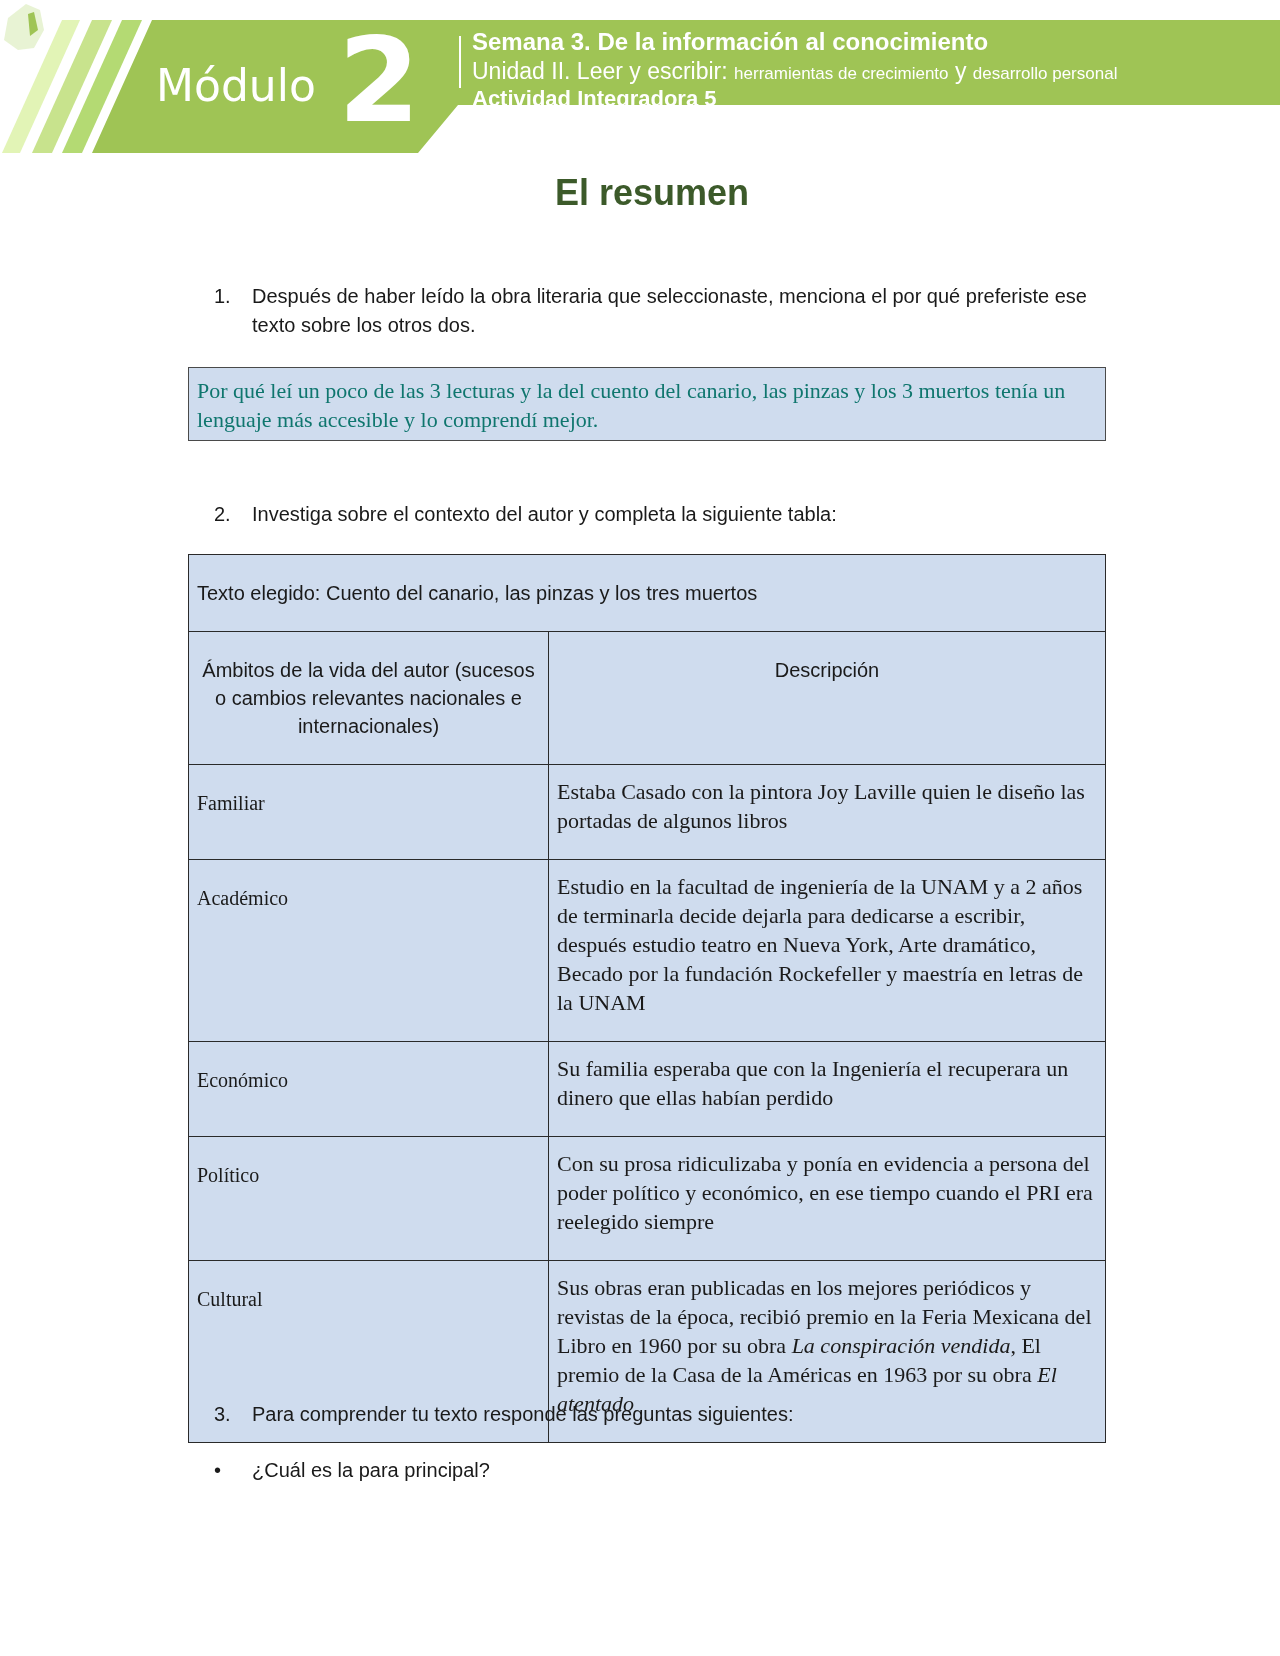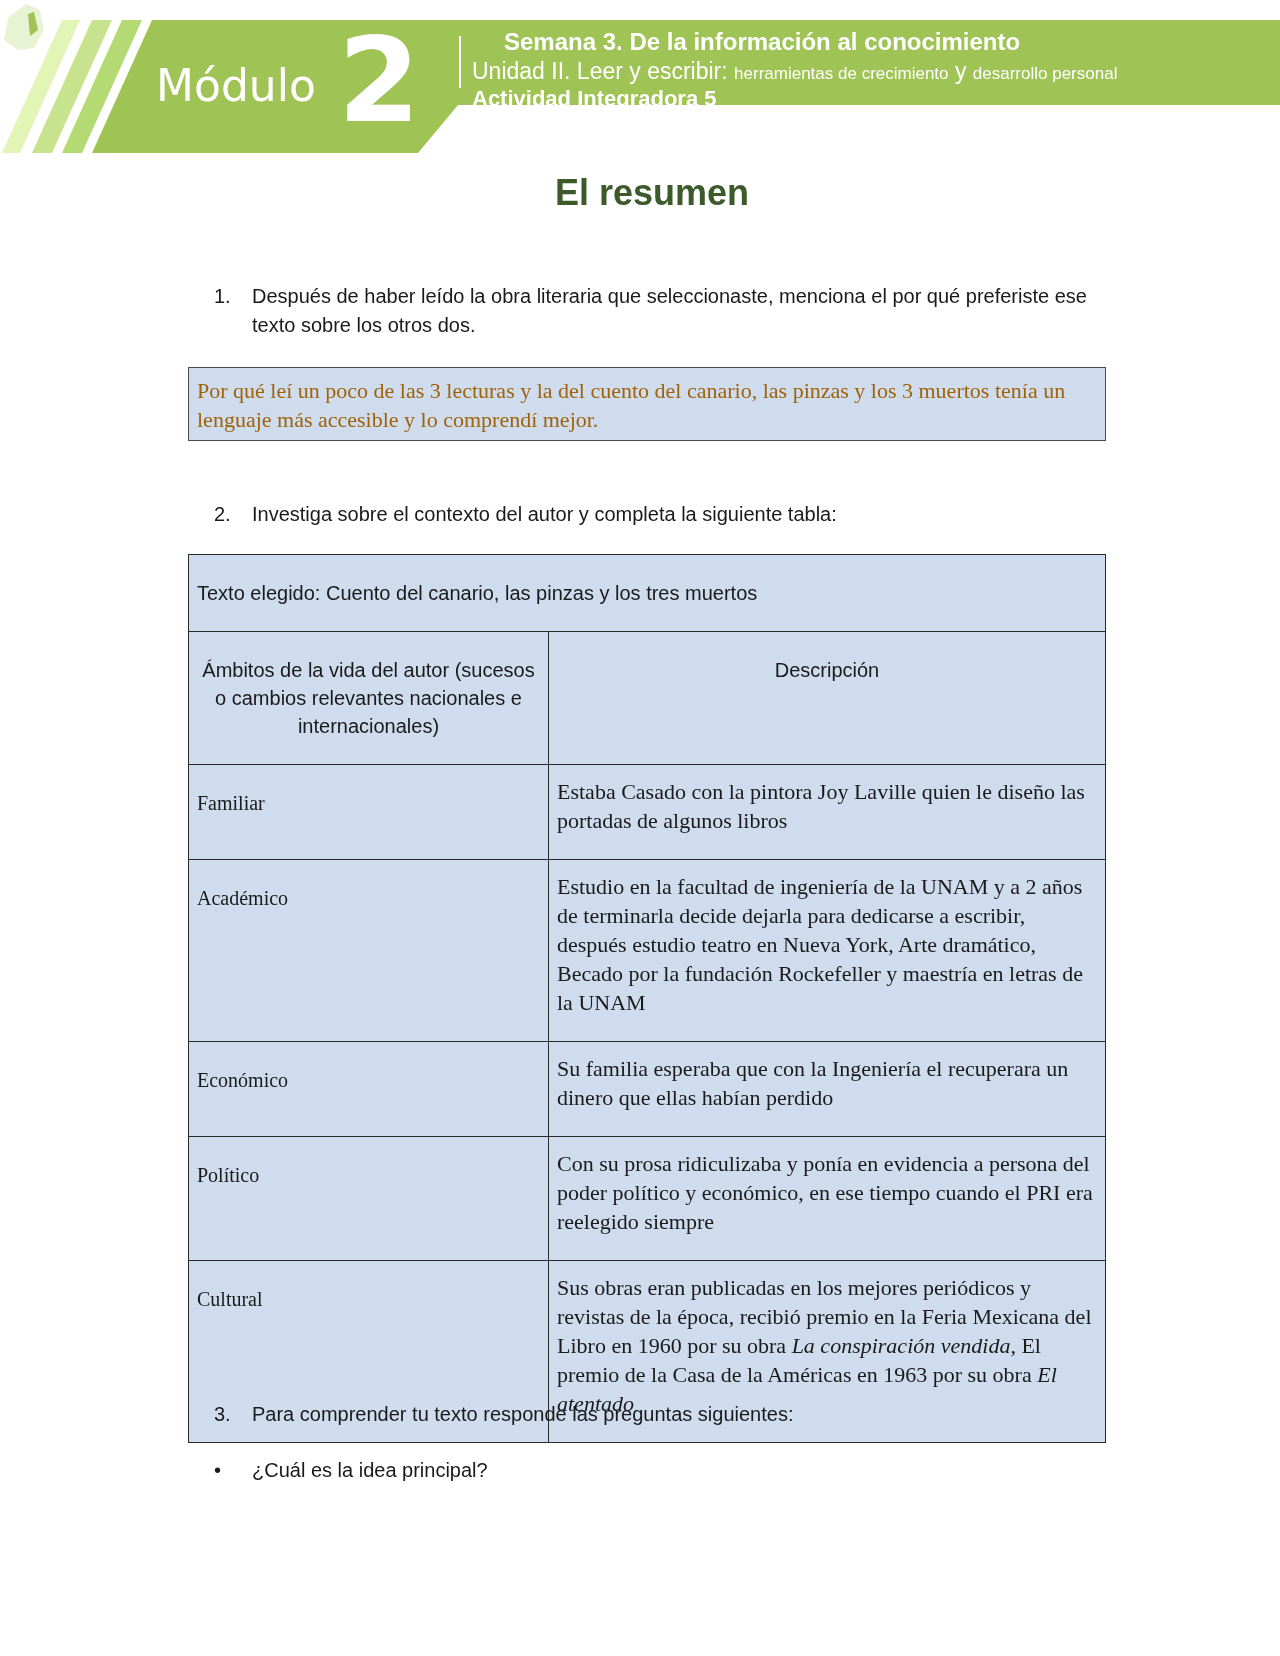--- a/index.html
+++ b/index.html
@@ -7,39 +7,39 @@
          font-family: "Liberation Sans", sans-serif; color: #1a1a1a; }
 
   
   .banner { position: absolute; left: 0; top: 0; width: 1280px; height: 160px; }
   .banner svg { position: absolute; left: 0; top: 0; }
   .modulo-label { position: absolute; left: 156px; top: 60px; font-family: "DejaVu Sans", sans-serif;
                   font-size: 44px; color: #ffffff; letter-spacing: 0px; }
   .modulo-num { position: absolute; left: 338px; top: 20px; font-family: "DejaVu Sans", sans-serif;
                 font-weight: bold; font-size: 118px; line-height: 120px; color: #ffffff; }
   .hdr-divider { position: absolute; left: 459px; top: 36px; width: 2px; height: 52px; background: #ffffff; }
-  .hdr-line1 { position: absolute; left: 472px; top: 28px; font-size: 24px; font-weight: bold; color: #ffffff; white-space: nowrap; margin-left: 32px; }
+  .hdr-line1 { position: absolute; left: 472px; top: 28px; font-size: 24px; font-weight: bold; color: #ffffff; white-space: nowrap; }
   .hdr-line2 { position: absolute; left: 472px; top: 58px; font-size: 23px; color: #ffffff; white-space: nowrap; }
   .hdr-line2 .small { font-size: 17px; }
   .hdr-line3 { position: absolute; left: 472px; top: 86px; font-size: 22px; font-weight: bold; color: #ffffff;
                white-space: nowrap; height: 20px; overflow: hidden; }
   .logo { position: absolute; left: 1160px; top: 40px; width: 64px; height: 52px; }
 
   
   .page-title { position: absolute; left: 12px; width: 1280px; top: 172px; text-align: center;
                 font-size: 36px; font-weight: bold; color: #3c5a2a; }
 
   
   .q { position: absolute; left: 214px; font-family: "Liberation Sans", sans-serif; font-size: 20px; line-height: 29px; color: #1a1a1a; }
   .q .num { position: absolute; left: 0; }
   .q .txt { position: absolute; left: 38px; width: 880px; }
 
   .answer-box { position: absolute; left: 188px; top: 367px; width: 918px; height: 74px; box-sizing: border-box;
                 background: #cfdcee; border: 1.5px solid #4a4a4a; padding: 8px 8px;
-                font-family: "Liberation Serif", serif; font-size: 22px; line-height: 29px; color: #a16207; }
+                font-family: "Liberation Serif", serif; font-size: 22px; line-height: 29px; color: #0f766e; }
 
   
   table.ctx { position: absolute; left: 188px; top: 554px; width: 918px; border-collapse: collapse;
               background: #cfdcee; }
   table.ctx td { border: 1.5px solid #2a2a2a; vertical-align: top; padding: 24px 8px; box-sizing: border-box; }
   .c-left { width: 360px; font-family: Liberation Serif, serif; font-size: 20px; line-height: 28px; color: #1a1a1a; }
   .c-right { font-family: "Liberation Serif", serif; font-size: 22px; line-height: 29px; color: #1a1a1a; padding-top: 12px !important; }
   .c-head { text-align: center; font-family: "Liberation Sans", sans-serif; font-size: 20px; line-height: 28px; }
   .row-title td { height: 64px; font-family: "Liberation Sans", sans-serif; font-size: 20px; line-height: 28px; }
   .row-head td { height: 102px; }
@@ -127,14 +127,14 @@
 </tbody>
   </table>
 
 <div class="q" style="top:1400px;">
   <span class="num">3.</span>
   <span class="txt" style="white-space:nowrap;">Para comprender tu texto responde las preguntas siguientes:</span>
 </div>
 
 <div class="bullet">
   <span class="dot">•</span>
-  <span class="txt">¿Cuál es la idea principal?</span>
+  <span class="txt">¿Cuál es la para principal?</span>
 </div>
 
 </body></html>

